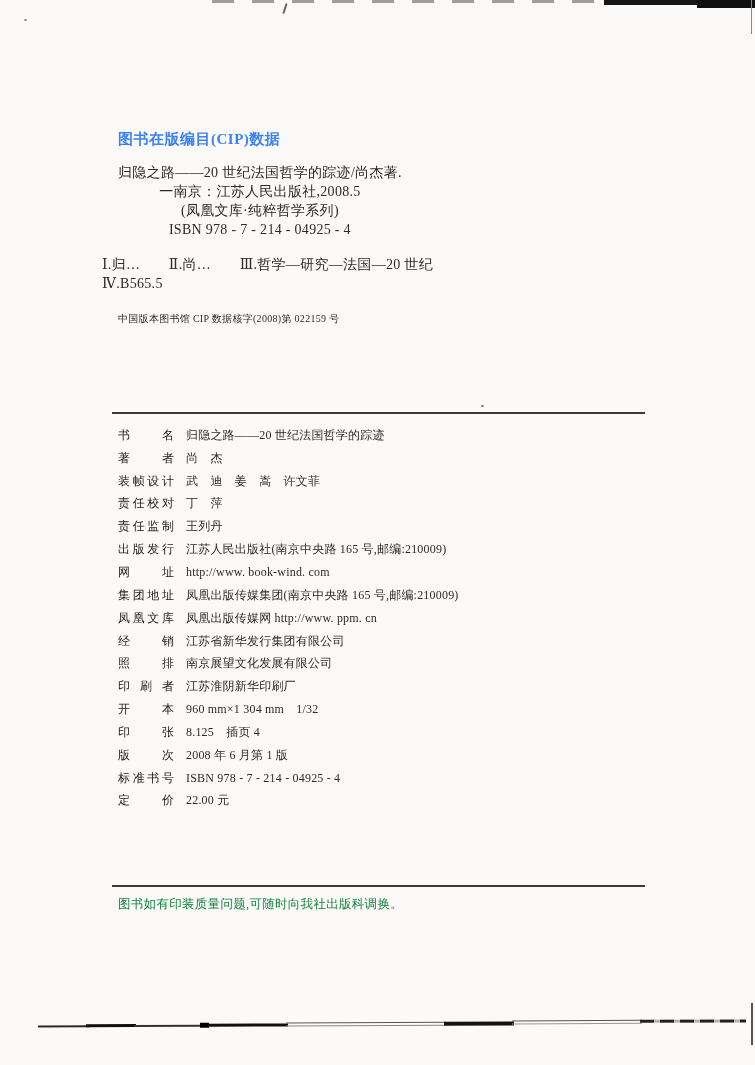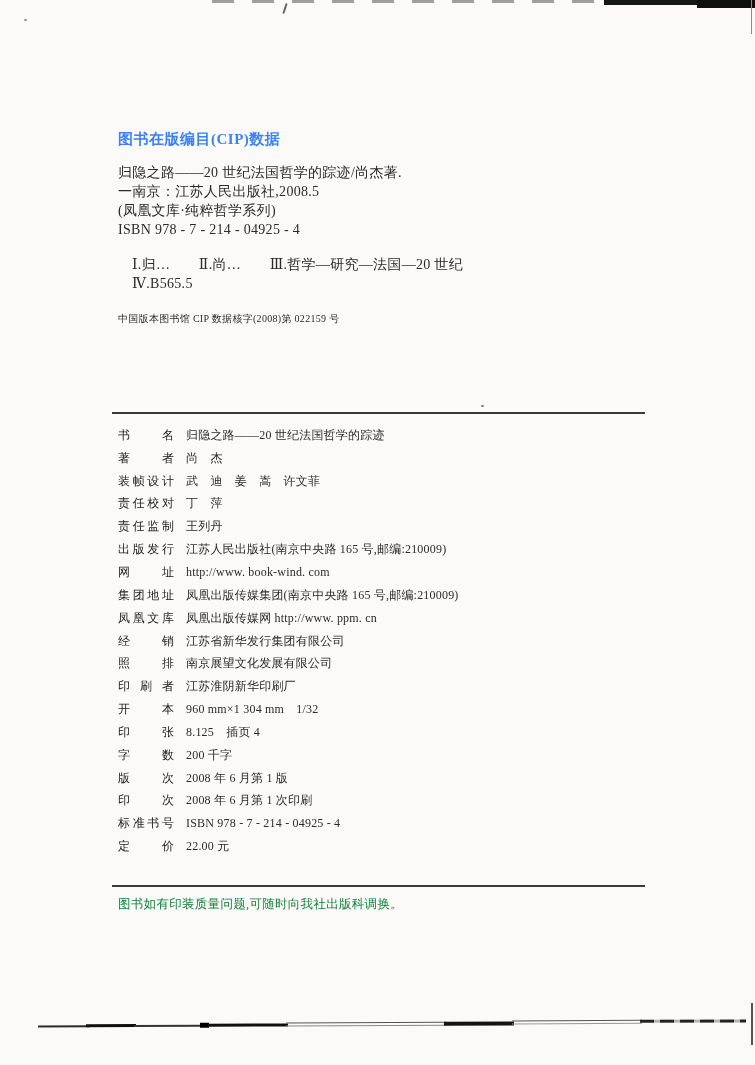--- a/index.html
+++ b/index.html
@@ -13,24 +13,24 @@
   }
   .page { position:absolute; inset:0; }
 
   
   .cip-heading {
     position:absolute; left:118px; top:130px;
     font-size:15px; font-weight:bold; letter-spacing:.5px; color:#3b82f6;
   }
   .cip-record {
     position:absolute; left:118px; top:163px;
-    font-size:14px; line-height:19px; letter-spacing:.3px;
+    font-size:14px; line-height:19px; letter-spacing:.3px;text-align:center;
   }
   .cip-class {
-    position:absolute; left:132px; top:255px;
+    position:absolute; left:102px; top:255px;
     font-size:14px; line-height:19px; letter-spacing:.3px;
   }
   .cip-number {
     position:absolute; left:118px; top:312px;
     font-size:10px; letter-spacing:.3px;
   }
 
   
   .rule { position:absolute; left:112px; width:533px; height:2px; background:#3a3a3a; }
   .rule-top    { top:412px; }
@@ -170,30 +170,22 @@
       </div>
     <div class="row">
         <span class="lbl">开本</span>
         <span class="val">960 mm×1 304 mm　1/32</span>
       </div>
     <div class="row">
         <span class="lbl">印张</span>
         <span class="val">8.125　插页 4</span>
       </div>
     <div class="row">
-        <span class="lbl">字数</span>
-        <span class="val">200 千字</span>
-      </div>
-    <div class="row">
         <span class="lbl">版次</span>
         <span class="val">2008 年 6 月第 1 版</span>
-      </div>
-    <div class="row">
-        <span class="lbl">印次</span>
-        <span class="val">2008 年 6 月第 1 次印刷</span>
       </div>
     <div class="row">
         <span class="lbl">标准书号</span>
         <span class="val">ISBN 978 - 7 - 214 - 04925 - 4</span>
       </div>
     <div class="row">
         <span class="lbl">定价</span>
         <span class="val">22.00 元</span>
       </div>
   </div>

